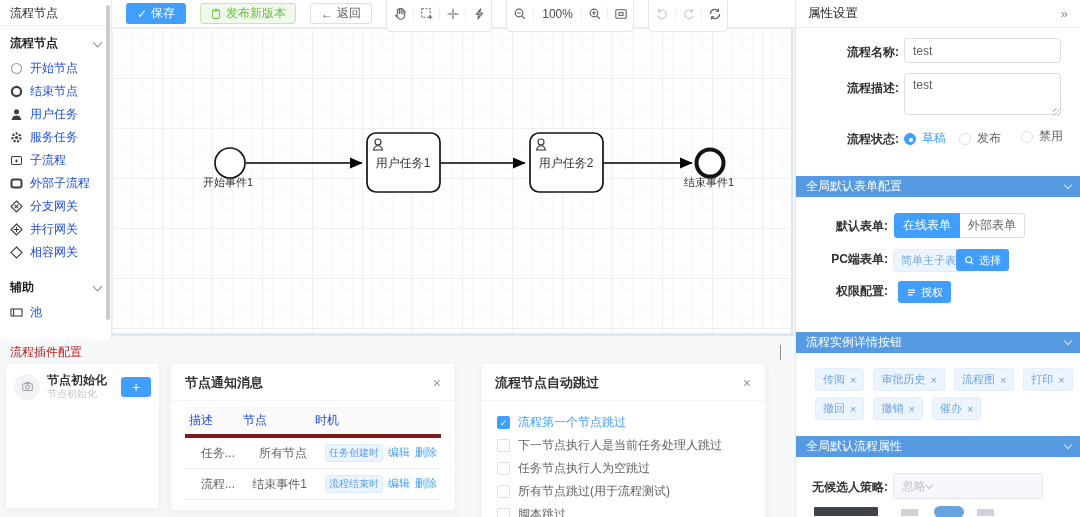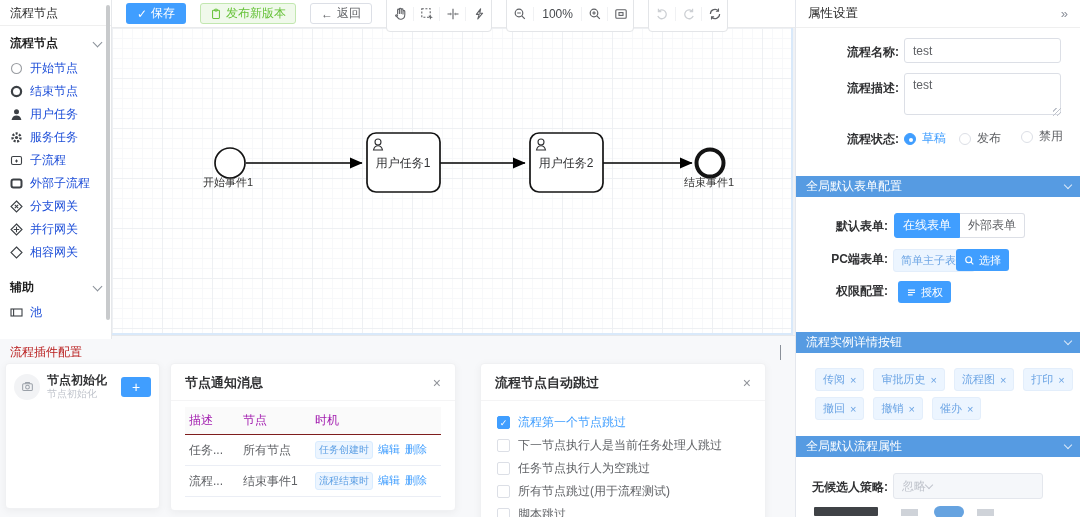--- a/index.html
+++ b/index.html
@@ -48,22 +48,22 @@
   .plugin-texts { flex:1; min-width:0; }
   .plugin-title { font-size:12px; font-weight:bold; color:#303133; line-height:14px; }
   .plugin-sub { font-size:10px; color:#c0c4cc; line-height:13px; }
   .plugin-add { width:30px; height:20px; background:#409eff; color:#fff; border-radius:3px; display:flex; align-items:center; justify-content:center; font-size:14px; cursor:pointer; flex:none; }
 
   .notify-panel { left:170px; top:27px; width:286px; height:148px; }
   .panel-head { display:flex; align-items:center; justify-content:space-between; padding:10px 14px 8px; border-bottom:1px solid #f4f4f5; }
   .panel-head-title { font-size:13px; font-weight:bold; color:#303133; }
   .panel-close { color:#909399; font-size:14px; cursor:pointer; line-height:1; }
   .ntable { width:256px; margin:6px 14px 0; border-collapse:collapse; font-size:12px; }
-  .ntable th { text-align:left; font-weight:normal; color:#a21caf; background:#fafafa; padding:5px 4px; border-bottom:1px solid #7f1d1d; }
-  .ntable td { color:#606266; padding:6px 4px; border-bottom:1px solid #ebeef5; white-space:nowrap; }
+  .ntable th { text-align:left; font-weight:normal; color:#1d4ed8; background:#fafafa; padding:5px 4px; border-bottom:4px solid #7f1d1d; }
+  .ntable td { color:#606266; padding:6px 4px; border-bottom:1px solid #ebeef5; white-space:nowrap;text-align:right; }
   .tagchip { display:inline-block; background:#ecf5ff; border:1px solid #d9ecff; color:#5c9fe4; border-radius:3px; font-size:10px; padding:1px 3px; }
   .tlink { color:#409eff; font-size:11px; margin-left:5px; cursor:pointer; }
 
   .skip-panel { left:480px; top:27px; width:286px; height:160px; }
   .skip-body { padding:10px 16px 0; }
   .skip-row { display:flex; align-items:center; gap:8px; height:23px; font-size:12px; color:#606266; cursor:pointer; }
   .skip-row.on { color:#409eff; }
   .cb { width:13px; height:13px; border:1px solid #dcdfe6; border-radius:2px; background:#fff; flex:none; display:flex; align-items:center; justify-content:center; }
   .cb.checked { background:#409eff; border-color:#409eff; color:#fff; font-size:9px; }
 

